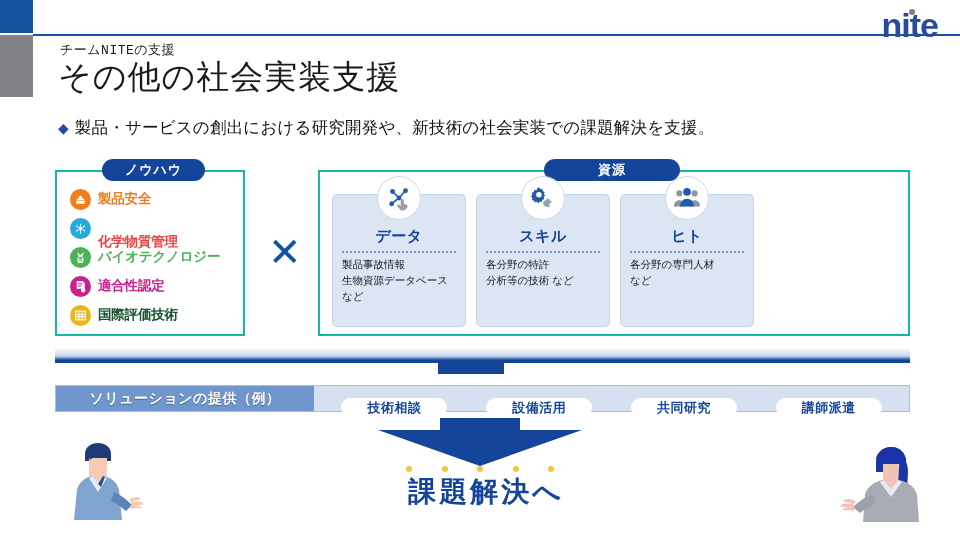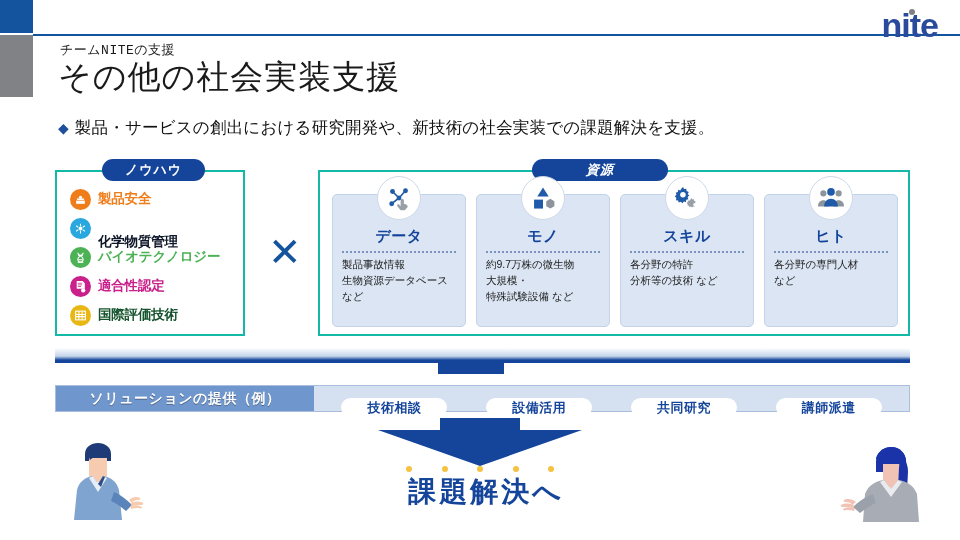--- a/index.html
+++ b/index.html
@@ -41,21 +41,21 @@
   .kh-item { display: flex; align-items: center; gap: 7px; height: 26px; }
   .kh-ic { width: 21px; height: 21px; border-radius: 50%; flex: 0 0 21px;
            display: flex; align-items: center; justify-content: center;
            color: #fff; font-size: 11px; line-height: 1; }
   .kh-lb { font-size: 13.5px; font-weight: bold; letter-spacing: -.2px; white-space: nowrap; }
 
   .times { position: absolute; left: 268px; top: 232px; font-size: 40px; font-weight: bold;
            color: #14549e; line-height: 1; }
 
   #resource { left: 318px; top: 170px; width: 592px; height: 166px; }
-  #resource .panel-tab { left: 212px; width: 136px; font-style: italic; }
+  #resource .panel-tab { left: 224px; width: 136px; }
   .cards { position: absolute; left: 12px; top: 22px; display: flex; gap: 10px; }
   .card { position: relative; width: 134px; height: 133px; background: #dbe5f3;
           border: 1px solid #c2d3ea; border-radius: 5px; }
   .card-ic { position: absolute; left: 50%; top: -19px; transform: translateX(-50%);
              width: 44px; height: 44px; border-radius: 50%; background: #fff;
              border: 1px solid #cfd9e6; display: flex; align-items: center; justify-content: center; }
   .card-ttl { position: absolute; left: 0; right: 0; top: 32px; text-align: center;
               font-size: 15px; font-weight: bold; color: #14459b; letter-spacing: .5px; }
   .card-sep { position: absolute; left: 9px; right: 9px; top: 56px; height: 0;
               border-top: 2px dotted #7b93bd; }
@@ -130,21 +130,21 @@
           </span>
           <span class="kh-lb" style="color: rgb(239, 125, 26);">製品安全</span>
         </div>
         <div class="kh-item">
           <span class="kh-ic" style="background: rgb(41, 168, 223);">
             <svg width="13" height="13" viewBox="0 0 24 24" fill="none" stroke="#fff" stroke-width="2">
               <circle cx="12" cy="12" r="2.5" fill="#fff"></circle>
               <path d="M12 3v5M12 16v5M4 7l4 3M16 14l4 3M20 7l-4 3M8 14l-4 3"></path>
             </svg>
           </span>
-          <span class="kh-lb" style="color: #0f172a; margin-top: 28px;">化学物質管理</span>
+          <span class="kh-lb" style="color: #ef4444; margin-top: 28px;">化学物質管理</span>
         </div>
         <div class="kh-item">
           <span class="kh-ic" style="background: rgb(76, 178, 85);">
             <svg width="13" height="13" viewBox="0 0 24 24" fill="none" stroke="#fff" stroke-width="2">
               <path d="M7 3c0 6 10 6 10 12s-10 6-10 6"></path>
               <path d="M17 3c0 6-10 6-10 12s10 6 10 6"></path>
               <path d="M8 8h8M8 16h8"></path>
             </svg>
           </span>
           <span class="kh-lb" style="color: rgb(76, 178, 85);">バイオテクノロジー</span>
@@ -195,36 +195,20 @@
           <div class="card-sep"></div>
           <div class="card-body">
             <div>製品事故情報</div>
             <div>生物資源データベース</div>
             <div>など</div>
           </div>
         </div>
         <div class="card">
           <div class="card-ic">
             <svg width="26" height="26" viewBox="0 0 32 32">
-              <path d="M16 3l7 11H9z" fill="#1f5ba8"></path>
-              <rect x="5" y="18" width="11" height="11" fill="#1f5ba8"></rect>
-              <path d="M25 17l5 3v6l-5 3-5-3v-6z" fill="#8d949c"></path>
-            </svg>
-          </div>
-          <div class="card-ttl">モノ</div>
-          <div class="card-sep"></div>
-          <div class="card-body">
-            <div>約9.7万株の微生物</div>
-            <div>大規模・</div>
-            <div>特殊試験設備 など</div>
-          </div>
-        </div>
-        <div class="card">
-          <div class="card-ic">
-            <svg width="26" height="26" viewBox="0 0 32 32">
               <path d="M13 2l1.5 3.2 3.5-.6.6 3.5L22 9.6l-1.6 3.2 2.4 2.6-2.6 2.4 1.2 3.3-3.4 1-.4 3.5-3.4-.9-2.2 2.8-2.6-2.4-3.2 1.4-1-3.4-3.5-.3.8-3.4L0 16.6l2.6-2.4-1.2-3.3 3.4-1 .4-3.5 3.4.9L10.8 4z" fill="#1f5ba8" transform="translate(1 1) scale(0.78)"></path>
               <circle cx="11" cy="12" r="3.4" fill="#fff"></circle>
               <path d="M25 19l1 2 2-.3.3 2 1.9.8-.9 1.8 1.3 1.5-1.5 1.3-.2 2-2-.3-1.3 1.5-1.5-1.3-1.9.8-.6-1.9-2-.2.3-2-1.5-1.3 1.5-1.3.2-2 2 .3z" fill="#9aa0a8" transform="translate(-2 -2) scale(0.95)"></path>
               <circle cx="25.5" cy="24" r="1.9" fill="#fff"></circle>
             </svg>
           </div>
           <div class="card-ttl">スキル</div>
           <div class="card-sep"></div>
           <div class="card-body">
             <div>各分野の特許</div>

